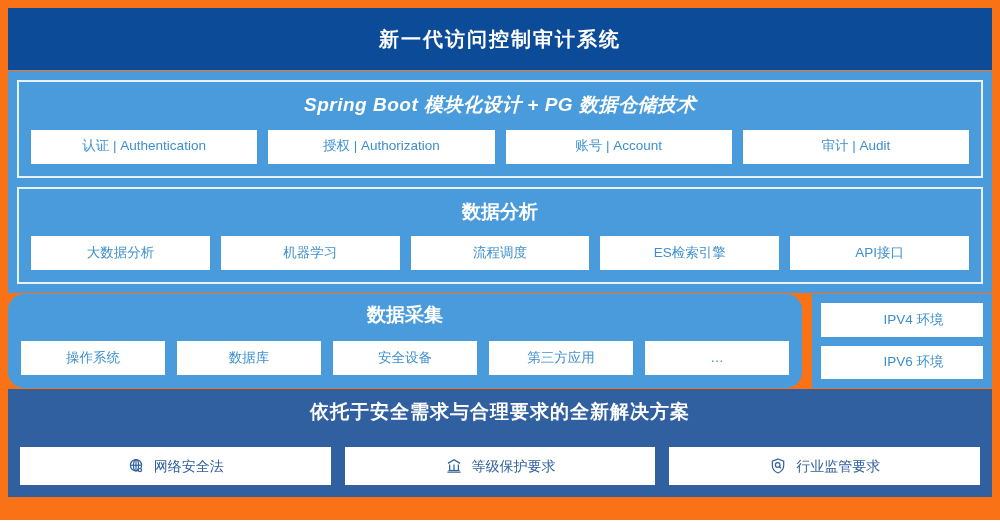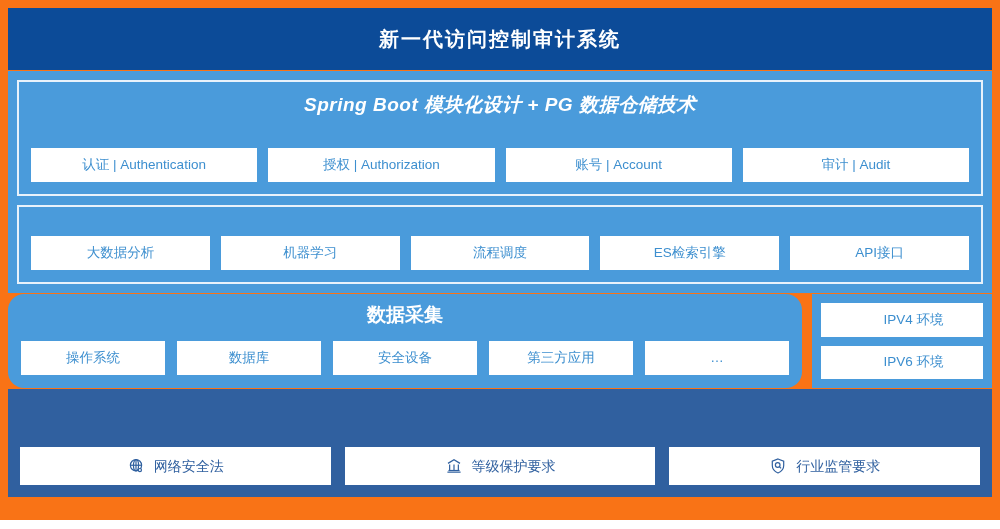--- a/index.html
+++ b/index.html
@@ -194,20 +194,21 @@
         <div class="card">
             <span>账号 | Account</span>
           </div>
         <div class="card">
             <span>审计 | Audit</span>
           </div>
       </div>
     </div>
 
     <div class="subpanel">
+      <div class="subpanel-title">数据分析</div>
       <div class="card-row">
         <div class="card">
             <span>大数据分析</span>
           </div>
         <div class="card">
             <span>机器学习</span>
           </div>
         <div class="card">
             <span>流程调度</span>
           </div>
@@ -250,20 +251,21 @@
           <span>IPV4 环境</span>
         </div>
       <div class="env-card">
           <span>IPV6 环境</span>
         </div>
     </div>
 
   </div>
 
   <div class="band-bottom">
+    <div class="subpanel-title">依托于安全需求与合理要求的全新解决方案</div>
     <div class="card-row">
 
       <div class="card">
         <span class="ico">
           <svg viewBox="0 0 24 24" width="18" height="18" fill="none" stroke="#30609F" stroke-width="1.6">
             <circle cx="12" cy="11" r="7.5"></circle>
             <ellipse cx="12" cy="11" rx="3.4" ry="7.5"></ellipse>
             <line x1="4.5" y1="11" x2="19.5" y2="11"></line>
             <line x1="12" y1="3.5" x2="12" y2="18.5"></line>
             <circle cx="17.2" cy="17.4" r="2.1" fill="#ffffff"></circle>

